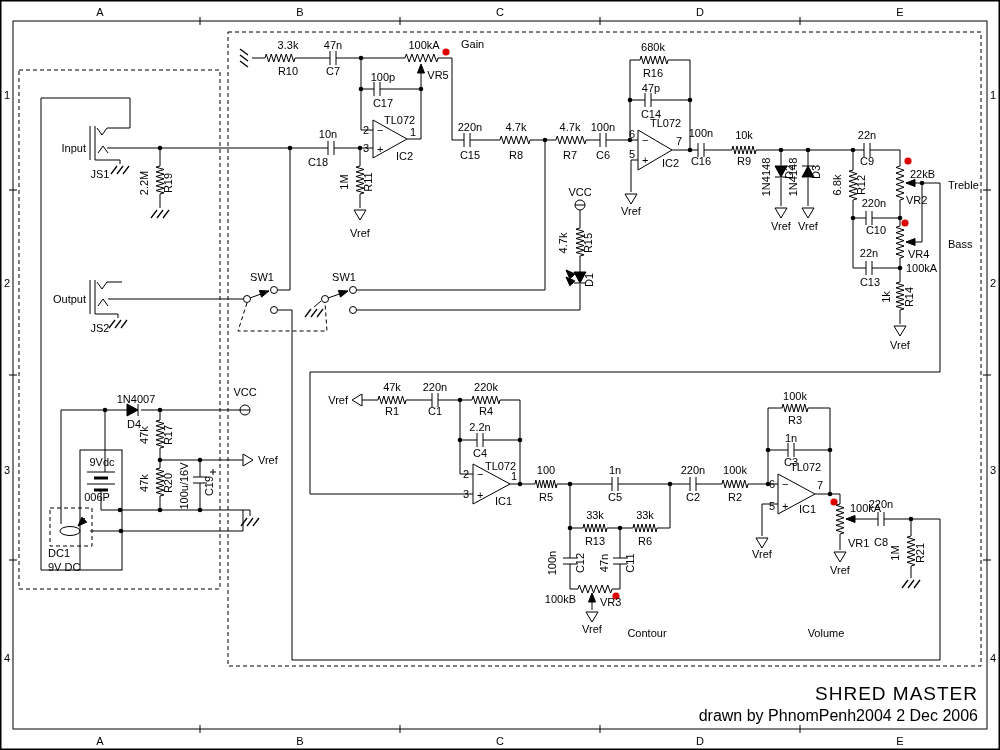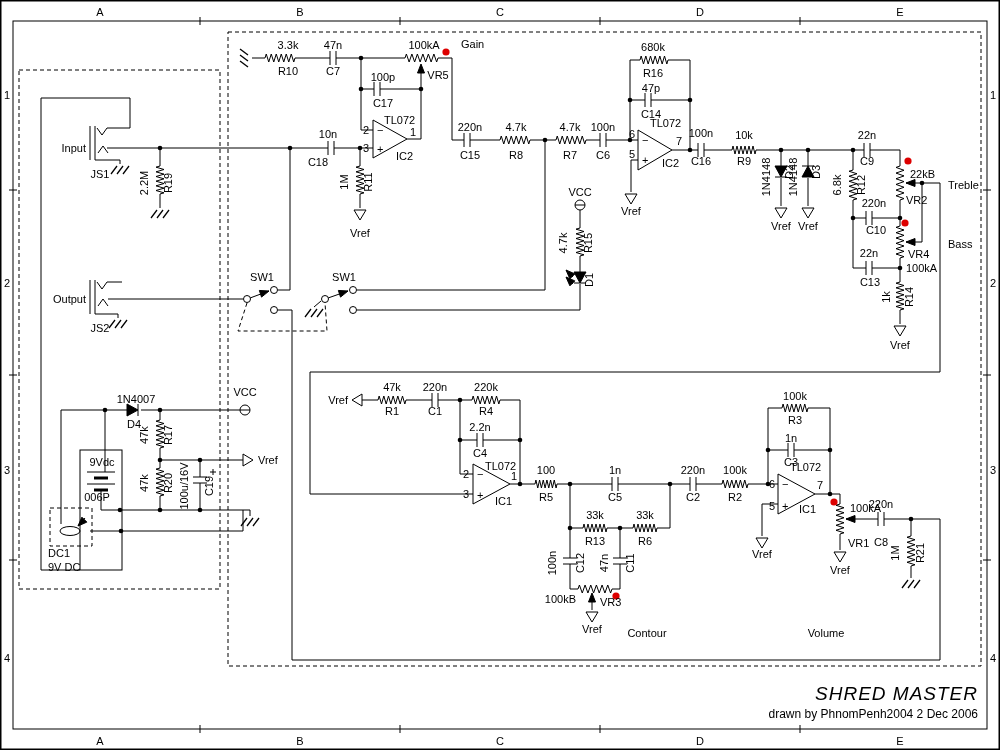--- a/index.html
+++ b/index.html
@@ -1,21 +1,21 @@
 <!DOCTYPE html>
 <html><head>
 <meta charset="utf-8">
 <style>
   html,body{margin:0;padding:0;background:#888;}
   #page{position:relative;width:1000px;height:750px;background:#ffffff;
         font-family:"Liberation Sans",sans-serif;overflow:hidden;}
   #schem{position:absolute;left:0;top:0;}
   #title-block{position:absolute;right:22px;top:683px;text-align:right;color:#000;}
-  #title-block .big{font-size:19px;letter-spacing:1px;font-family:"Liberation Sans",sans-serif;font-style:italic;}
-  #title-block .small{font-size:12px;margin-top:2px;}
+  #title-block .big{font-size:19px;letter-spacing:1px;font-family:"Liberation Sans",sans-serif;}
+  #title-block .small{font-size:16px;margin-top:2px;}
 </style>
 </head>
 <body>
 
 <div id="page">
   <svg id="schem" width="1000" height="750" viewBox="0 0 1000 750">
       <rect x="0" y="0" width="1000" height="750" fill="#ffffff" stroke="#000000" stroke-width="3"></rect>
       <rect x="13" y="21" width="974" height="708" fill="none" stroke="#000000" stroke-width="1"></rect>
       <text x="100" y="16" fill="#000000" font-size="11" font-family="&quot;Liberation Sans&quot;,sans-serif" text-anchor="middle">A</text>
       <text x="100" y="745" fill="#000000" font-size="11" font-family="&quot;Liberation Sans&quot;,sans-serif" text-anchor="middle">A</text>

